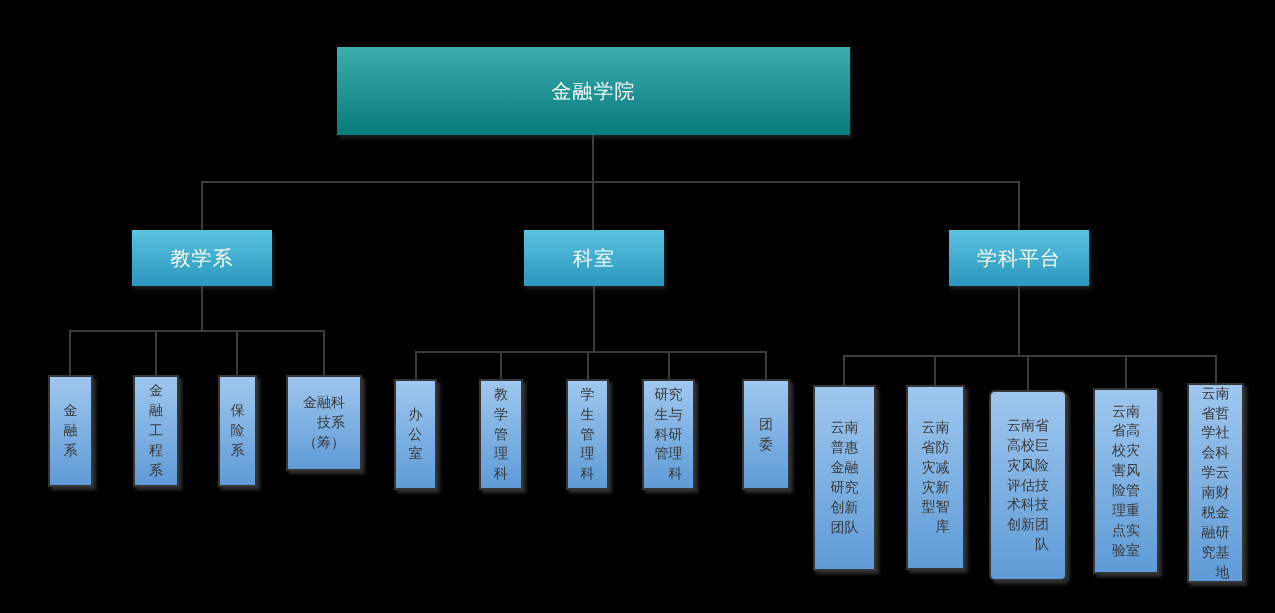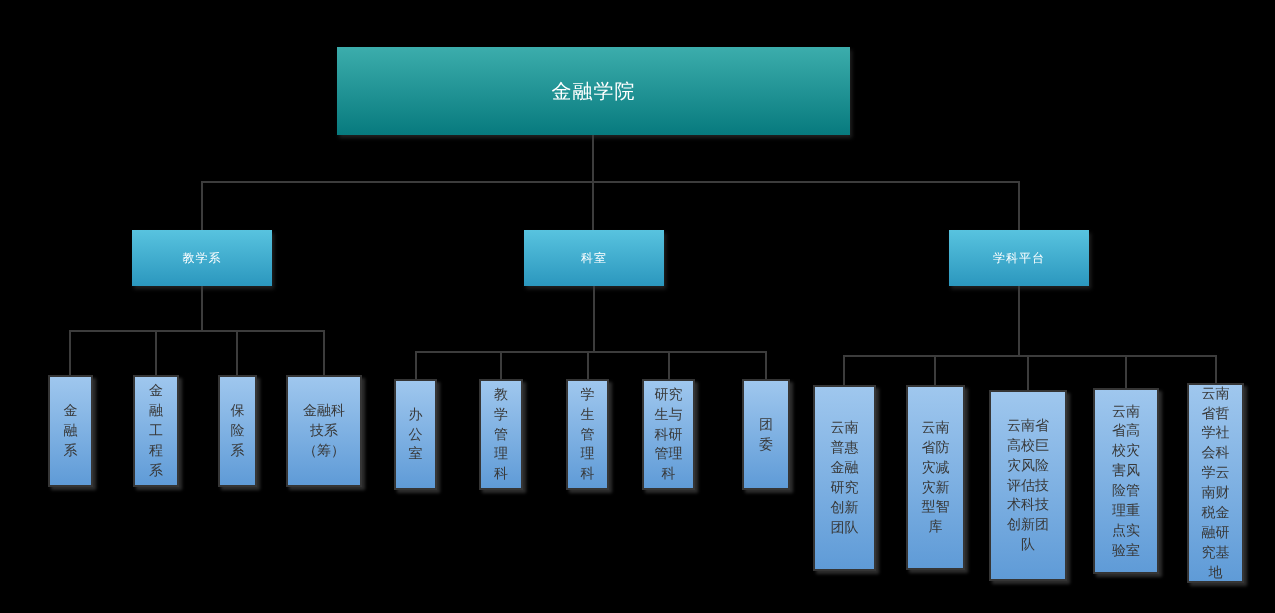--- a/index.html
+++ b/index.html
@@ -16,30 +16,30 @@
     --node-text:#ffffff;
   }
   html,body{margin:0;padding:0;background:var(--background);}
   body{font-family:"DejaVu Sans",sans-serif;}
   .canvas{
     position:relative;width:1275px;height:613px;background:var(--background);
     overflow:hidden;
   }
   .node{
     position:absolute;display:flex;align-items:center;justify-content:center;
-    text-align:center;box-sizing:border-box;white-space:pre-line;
+    text-align:right;box-sizing:border-box;white-space:pre-line;
   }
   .node-root{
     background:linear-gradient(to bottom,var(--root-gradient-top),var(--root-gradient-bottom));
     color:var(--node-text);font-size:20px;letter-spacing:1px;
     box-shadow:2px 3px 4px rgba(110,110,110,0.30);
   }
   .node-branch{
     background:linear-gradient(to bottom,var(--branch-gradient-top),var(--branch-gradient-bottom));
-    color:var(--node-text);font-size:12px;letter-spacing:1px;
+    color:var(--node-text);font-size:20px;letter-spacing:1px;
     box-shadow:2px 3px 4px rgba(110,110,110,0.30);
   }
   .node-leaf{
     background:linear-gradient(to bottom,var(--leaf-gradient-top),var(--leaf-gradient-bottom));
     border:2px solid var(--leaf-border);
     color:var(--leaf-text);font-size:14px;line-height:1.42;
     box-shadow:3px 3px 3px rgba(130,130,130,0.35);
   }
   .vline{position:absolute;width:2px;background:var(--connector);}
   .hline{position:absolute;height:2px;background:var(--connector);}
@@ -72,21 +72,21 @@
 融
 系</div>
   <div class="node node-leaf" style="left:133px;top:375px;width:46px;height:112px;">金
 融
 工
 程
 系</div>
   <div class="node node-leaf" style="left:218px;top:375px;width:39px;height:112px;">保
 险
 系</div>
-  <div class="node node-leaf" style="left:286px;top:375px;width:76px;height:112px;">金融科
+  <div class="node node-leaf" style="left:286px;top:375px;width:76px;height:96px;">金融科
 技系
 （筹）</div>
 
   <div class="vline" style="left:593px;top:286px;height:65px;"></div>
   <div class="hline" style="left:415px;top:351px;width:352px;"></div>
   <div class="vline" style="left:415px;top:351px;height:28px;"></div>
   <div class="vline" style="left:500px;top:351px;height:28px;"></div>
   <div class="vline" style="left:587px;top:351px;height:28px;"></div>
   <div class="vline" style="left:668px;top:351px;height:28px;"></div>
   <div class="vline" style="left:765px;top:351px;height:28px;"></div>
@@ -125,21 +125,21 @@
 金融
 研究
 创新
 团队</div>
   <div class="node node-leaf" style="left:906px;top:385px;width:59px;height:185px;">云南
 省防
 灾减
 灾新
 型智
 库</div>
-  <div class="node node-leaf" style="left:989px;top:390px;width:78px;height:191px;">云南省
+  <div class="node node-leaf" style="left:989px;top:390px;width:78px;height:191px;border-radius:6px;">云南省
 高校巨
 灾风险
 评估技
 术科技
 创新团
 队</div>
   <div class="node node-leaf" style="left:1093px;top:388px;width:66px;height:186px;">云南
 省高
 校灾
 害风

